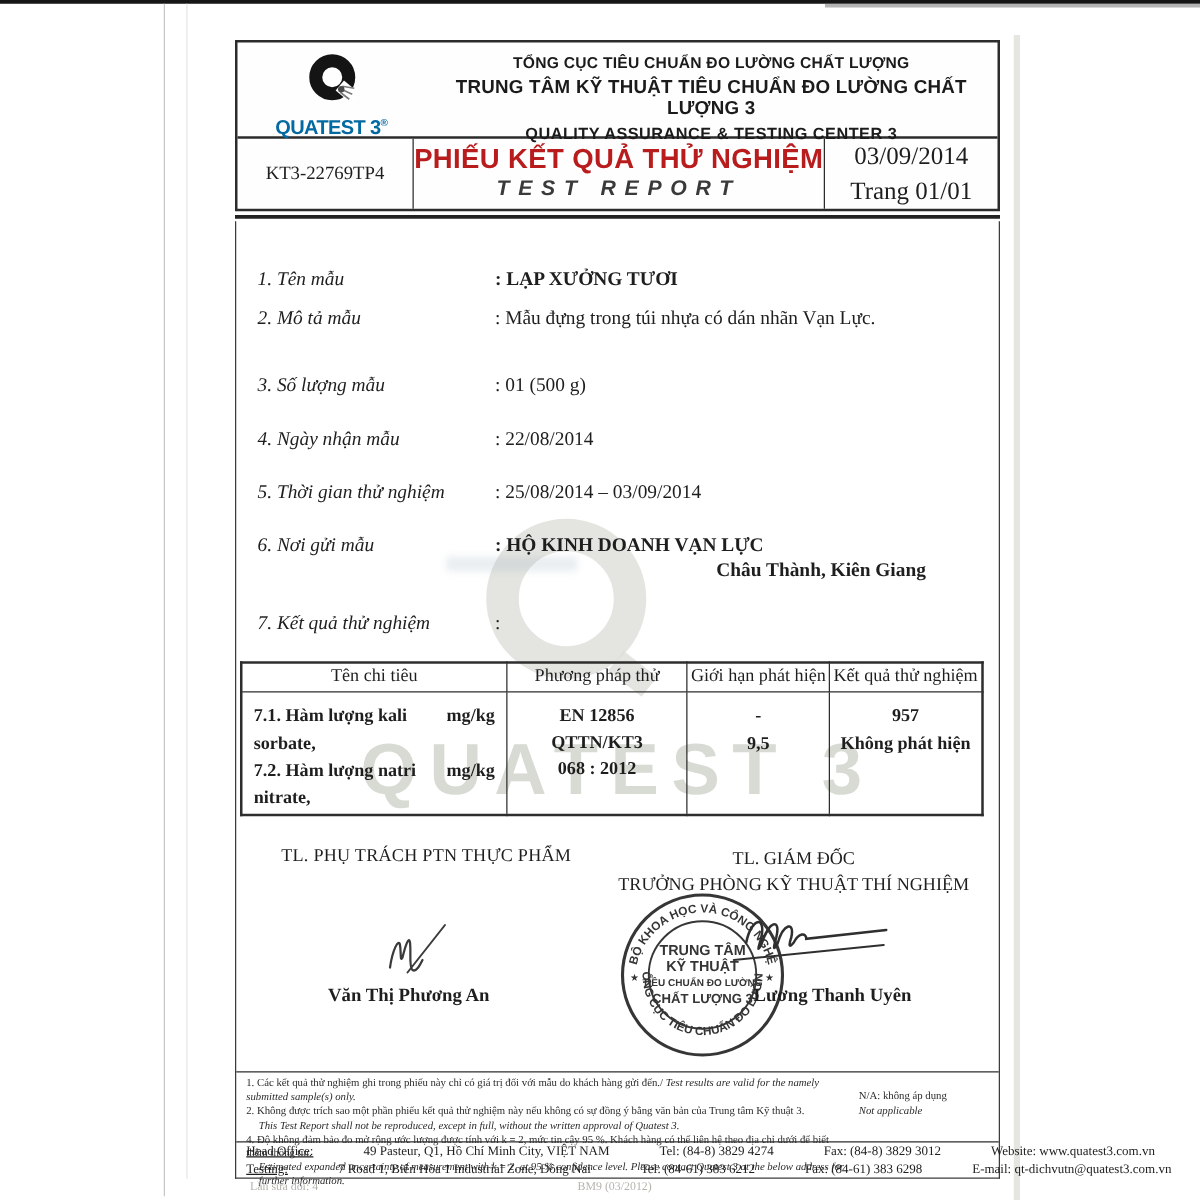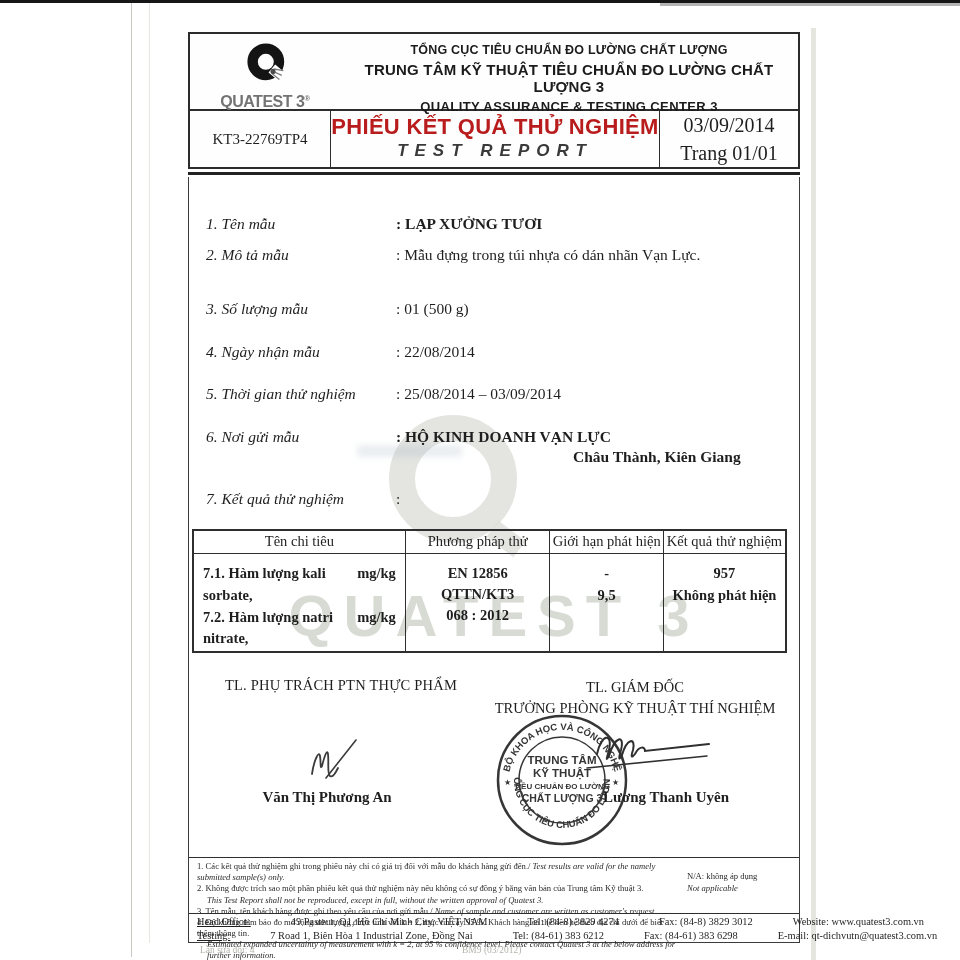--- a/index.html
+++ b/index.html
@@ -9,21 +9,21 @@
   
   .top-strip{left:0;top:0;width:960px;height:3px;background:#161616;}
   .top-strip2{left:660px;top:3px;width:300px;height:3px;background:#6a6a6a;opacity:.5;}
   .page-edge-l{left:131px;top:3px;width:1px;height:954px;background:#c9c8c2;}
   .page-edge-l2{left:149px;top:3px;width:1px;height:940px;background:#e8e7e1;}
   .page-edge-r{left:811px;top:28px;width:5px;height:932px;background:#e6e6e0;}
   
   .hdr-box{left:188px;top:32px;width:612px;height:137px;border:2px solid #2c2c2c;background:#fefefe;box-sizing:border-box;}
   .hdr-top{display:flex;height:77px;border-bottom:2px solid #2c2c2c;box-sizing:border-box;}
   .logo-wrap{width:150px;display:flex;flex-direction:column;align-items:center;justify-content:flex-start;padding-top:6px;}
-  .logo-text{font-family:"Liberation Sans","DejaVu Sans",sans-serif;font-weight:bold;font-size:16px;letter-spacing:-0.5px;color:#737373;line-height:1;}
+  .logo-text{font-family:"Liberation Sans","DejaVu Sans",sans-serif;font-weight:bold;font-size:16px;letter-spacing:-0.5px;color:#0369a1;line-height:1;}
   .logo-text sup{font-size:8px;}
   .org-lines{flex:1;text-align:center;padding-top:9px;font-family:"Liberation Sans","DejaVu Sans",sans-serif;font-weight:bold;color:#1b1b1b;}
   .org1{font-size:12.5px;letter-spacing:.2px;}
   .org2{font-size:15px;margin-top:4px;letter-spacing:.2px;}
   .org3{font-size:13px;margin-top:4px;letter-spacing:.4px;}
   .hdr-title-row{display:flex;height:56px;}
   .cell-no{width:141px;border-right:1.5px solid #2c2c2c;display:flex;align-items:center;justify-content:center;font-size:15px;box-sizing:border-box;}
   .cell-title{flex:1;text-align:center;padding-top:3px;}
   .title-vi{font-family:"Liberation Sans","DejaVu Sans",sans-serif;font-weight:bold;font-size:22px;color:#b91c1c;letter-spacing:.3px;}
   .title-en{font-family:"Liberation Sans","DejaVu Sans",sans-serif;font-style:italic;font-weight:bold;font-size:17px;color:#3a3a3a;letter-spacing:7px;margin-top:1px;}
@@ -247,21 +247,20 @@
         <path d="M8,46 L128,34" fill="none" stroke="#2f2f2f" stroke-width="1.6" stroke-linecap="round"></path>
       </svg>
     </span>
     <div class="sig-name-r">Lương Thanh Uyên</div>
   </div>
 
   <div class="notes-area">
     <div><span>1. Các kết quả thử nghiệm ghi trong phiếu này chỉ có giá trị đối với mẫu do khách hàng gửi đến./</span> <i>Test results are valid for the namely submitted sample(s) only.</i></div>
     <div><span>2. Không được trích sao một phần phiếu kết quả thử nghiệm này nếu không có sự đồng ý bằng văn bản của Trung tâm Kỹ thuật 3.</span></div>
     <div class="note-ind"><i>This Test Report shall not be reproduced, except in full, without the written approval of Quatest 3.</i></div>
-    <div><span>3. Tên mẫu, tên khách hàng được ghi theo yêu cầu của nơi gửi mẫu./</span> <i>Name of sample and customer are written as customer's request.</i></div>
     <div><span>4. Độ không đảm bảo đo mở rộng ước lượng được tính với k = 2, mức tin cậy 95 %. Khách hàng có thể liên hệ theo địa chỉ dưới để biết thêm thông tin.</span></div>
     <div class="note-ind"><i>Estimated expanded uncertainty of measurement with k = 2, at 95 % confidence level. Please contact Quatest 3 at the below address for further information.</i></div>
     <div class="na-block">
       <div>N/A: không áp dụng</div>
       <div><i>Not applicable</i></div>
     </div>
   </div>
 
   <div class="contact-area">
     <div class="c-row">

